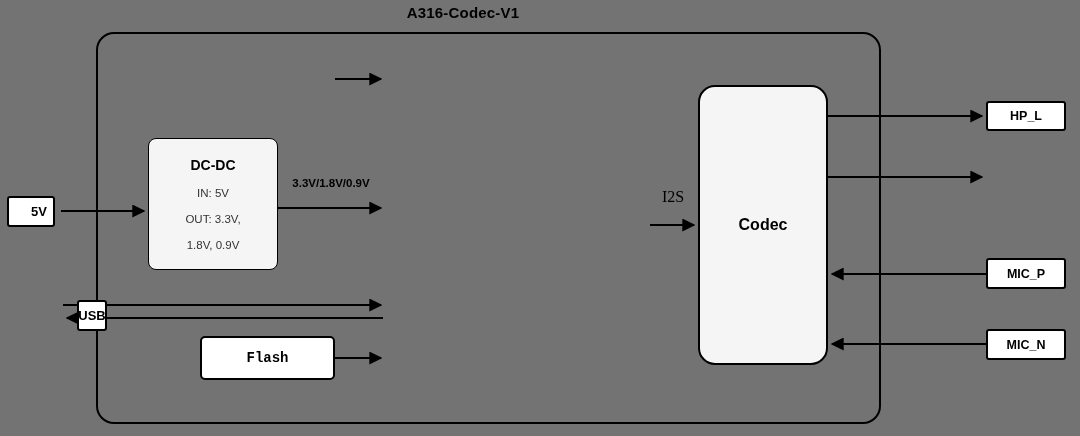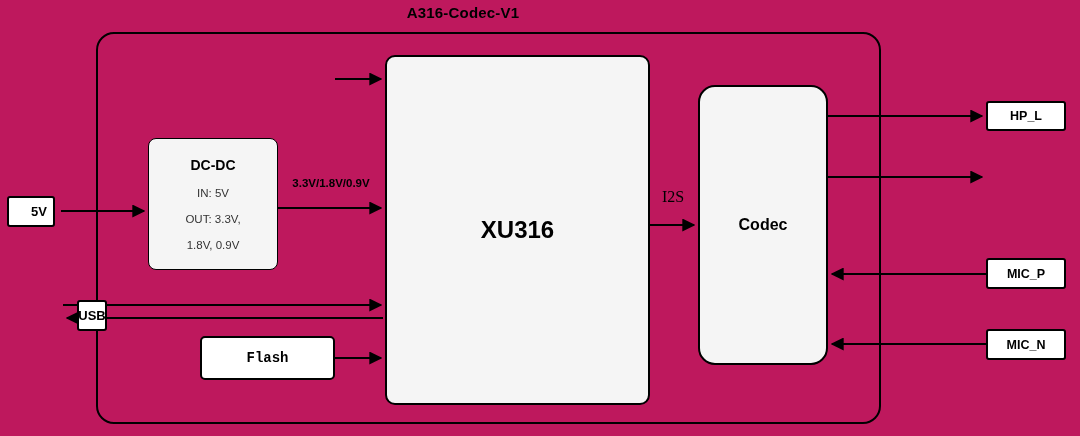--- a/index.html
+++ b/index.html
@@ -3,21 +3,21 @@
 <meta charset="utf-8">
 <style>
   * { margin: 0; padding: 0; box-sizing: border-box; }
   html, body { background: #ffffff; }
   body { font-family: "Liberation Sans", sans-serif; color: #000; }
 
   #stage {
     position: relative;
     width: 1080px;
     height: 436px;
-    background: #be185d;
+    background: #737373;
     overflow: hidden;
   }
 
   .diagram-title {
     position: absolute;
     left: 383px; top: 4px; width: 160px;
     text-align: center;
     font-weight: bold;
     font-size: 15px;
     letter-spacing: .2px;
@@ -115,21 +115,20 @@
   <div class="block b-5v">5V</div>
   <div class="block b-usb">USB</div>
 
   <div class="block fill-gray b-dcdc">
     <div class="dcdc-title">DC-DC</div>
     <div class="dcdc-line">IN: 5V</div>
     <div class="dcdc-line">OUT: 3.3V,</div>
     <div class="dcdc-line">1.8V, 0.9V</div>
   </div>
 
-  <div class="block fill-gray b-xu316">XU316</div>
   <div class="block fill-gray b-codec">Codec</div>
   <div class="block b-flash">Flash</div>
 
   <div class="block b-hpl">HP_L</div>
   <div class="block b-micp">MIC_P</div>
   <div class="block b-micn">MIC_N</div>
 
   <div class="wire-label lbl-rails">3.3V/1.8V/0.9V</div>
   <div class="wire-label lbl-i2s">I2S</div>
 

